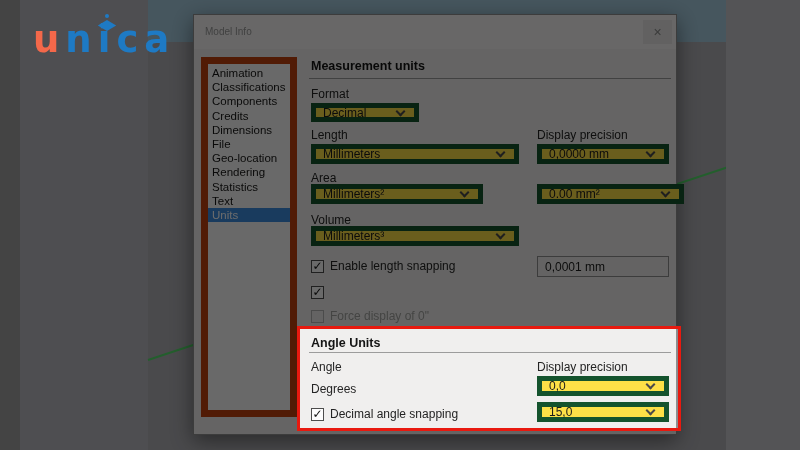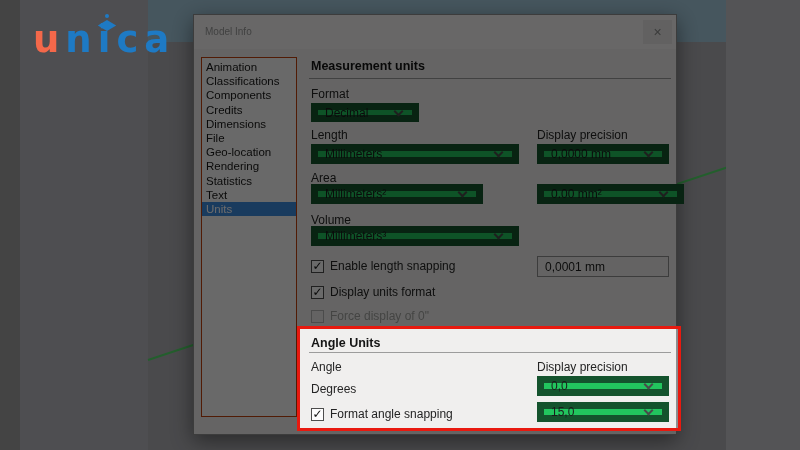--- a/index.html
+++ b/index.html
@@ -36,30 +36,30 @@
 
   
   .dialog{position:absolute;left:173px;top:14px;width:484px;height:421px;background:#f0efee;
     border:1px solid #8f8f8f;box-shadow:0 6px 20px rgba(0,0,0,.45);z-index:10;}
   .titlebar{position:absolute;left:0;top:0;width:100%;height:34px;background:#f7f6f5;}
   .title{position:absolute;left:11px;top:0;line-height:34px;font-size:10px;color:#9a9a9a;}
   .closebtn{position:absolute;right:4px;top:5px;width:29px;height:24px;background:#e9e8e7;
     display:flex;align-items:center;justify-content:center;font-size:14px;color:#8c8c8c;cursor:default;}
 
   .sidebar{position:absolute;left:7px;top:42px;width:96px;height:360px;background:#fbfbfa;
-    border:1px solid #c2410c;padding-top:2px;font-size:11.5px;color:#161616;overflow:hidden;}
+    border:7px solid #c2410c;padding-top:2px;font-size:11.5px;color:#161616;overflow:hidden;}
   .sideitem{height:14.2px;line-height:14.2px;padding-left:4px;white-space:nowrap;}
   .sideitem.selected{background:var(--selection-blue);color:#fff;}
 
   .shead{position:absolute;left:117px;font-size:12.5px;font-weight:bold;color:#141414;white-space:nowrap;}
   .sline{position:absolute;left:115px;width:362px;height:1px;background:#9c9c9c;}
   .lbl{position:absolute;font-size:12px;color:#242424;white-space:nowrap;}
 
   .dd{position:absolute;display:flex;align-items:center;justify-content:space-between;
-    background:#22c55e;border:7px solid #14532d;padding-left:7px;font-size:12px;color:#1b1b1b;}
+    background:#fde047;border:5px solid #14532d;padding-left:7px;font-size:12px;color:#1b1b1b;}
   .chev{width:7px;height:7px;border-right:2px solid #4a4a4a;border-bottom:2px solid #4a4a4a;
     transform:rotate(45deg);margin:-3px 10px 0 0;flex:0 0 auto;}
   .txtinput{position:absolute;background:#eeedec;border:1px solid #8f8f8f;font-size:12px;
     color:#1b1b1b;padding-left:7px;font-family:inherit;outline:none;}
 
   .cbrow{position:absolute;display:flex;align-items:center;height:16px;}
   .cb{width:13px;height:13px;background:#fdfdfd;border:1px solid #4d4d4d;display:flex;
     align-items:center;justify-content:center;margin-right:6px;flex:0 0 auto;}
   .tick{display:none;font-size:12px;font-weight:bold;color:#0e0e0e;line-height:1;margin-top:-1px;}
   .cb.checked .tick{display:block;}
@@ -150,21 +150,20 @@
           <span class="tick">✓</span>
         </span>
       <span class="cbl">Enable length snapping</span>
     </div>
     <input class="txtinput" style="left: 343px; top: 241px; width: 132px; height: 21px;" readonly="" value="0,0001 mm">
 
     <div class="cbrow" style="left:117px;top:269px">
       <span class="cb checked">
           <span class="tick">✓</span>
         </span>
-      <span class="cbl">Display units format</span>
     </div>
 
     <div class="cbrow disabled" style="left:117px;top:293px">
       <span class="cb"></span>
       <span class="cbl">Force display of 0"</span>
     </div>
 
     <div class="shead" style="top:321px">Angle Units</div>
     <div class="sline" style="top:337px"></div>
 
@@ -174,21 +173,21 @@
     <div class="lbl" style="left:117px;top:367px">Degrees</div>
     <div class="dd" style="left:343px;top:361px;width:132px;height:20px">
       <span>0,0</span>
       <span class="chev"></span>
     </div>
 
     <div class="cbrow" style="left:117px;top:391px">
       <span class="cb checked">
           <span class="tick">✓</span>
         </span>
-      <span class="cbl">Format angle snapping</span>
+      <span class="cbl">Decimal angle snapping</span>
     </div>
     <div class="dd" style="left:343px;top:387px;width:132px;height:20px">
       <span>15,0</span>
       <span class="chev"></span>
     </div>
   </div>
 
   <div class="highlight"></div>
 
 </div>

